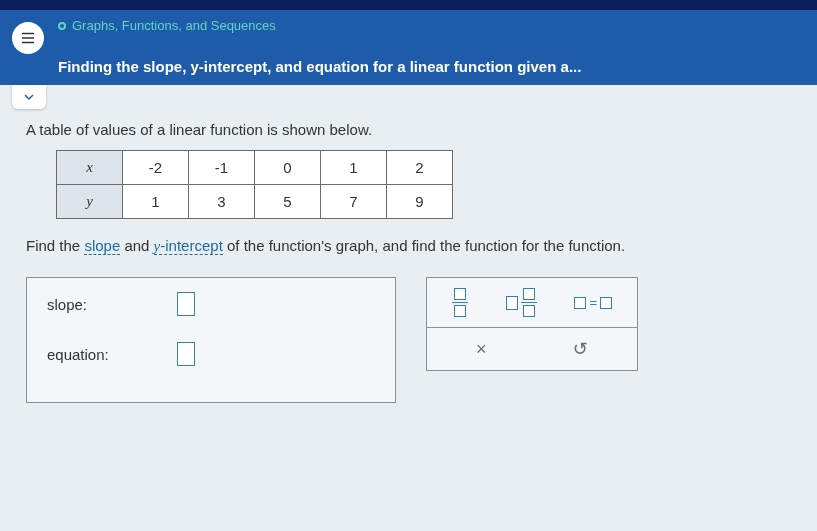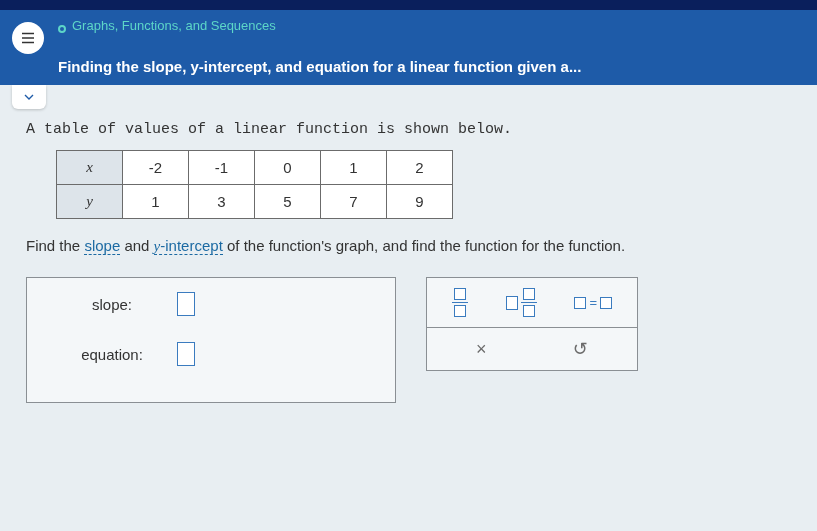--- a/index.html
+++ b/index.html
@@ -32,21 +32,21 @@
     justify-content: center;
     margin-top: 4px;
     flex-shrink: 0;
   }
   .menu-btn svg { width: 18px; height: 18px; }
   .header-text { flex: 1; }
   .breadcrumb {
     color: #5dd6c8;
     font-size: 13px;
     display: flex;
-    align-items: flex-end;
+    align-items: center;
     gap: 6px;
     margin-bottom: 4px;
   }
   .breadcrumb-dot {
     width: 8px; height: 8px; border-radius: 50%;
     border: 2px solid #5dd6c8;
     display: inline-block;
   }
   .title {
     color: #fff;
@@ -66,21 +66,20 @@
     box-shadow: 0 1px 3px rgba(0,0,0,0.2);
   }
   .expand-tab svg { width: 16px; height: 16px; }
   .content {
     padding: 12px 26px 20px 26px;
   }
   .prompt {
     color: #333;
     font-size: 15px;
     margin-bottom: 12px;
-    font-family: Liberation Mono, monospace;
   }
   table.data {
     border-collapse: collapse;
     margin-left: 30px;
     margin-bottom: 18px;
   }
   table.data td, table.data th {
     border: 1px solid #6b6b6b;
     width: 66px;
     height: 34px;
@@ -102,21 +101,20 @@
   }
   .link-term {
     color: #1c6aa3;
     border-bottom: 1px dashed #1c6aa3;
   }
   .italic { font-style: italic; font-family: Georgia, serif; }
   .work-area {
     display: flex;
     gap: 30px;
     align-items: flex-start;
-    text-align: center;
   }
   .answer-box {
     border: 1px solid #8a8f94;
     background: #f4f7f9;
     width: 370px;
     padding: 14px 20px 10px 20px;
   }
   .answer-row {
     display: flex;
     align-items: center;

